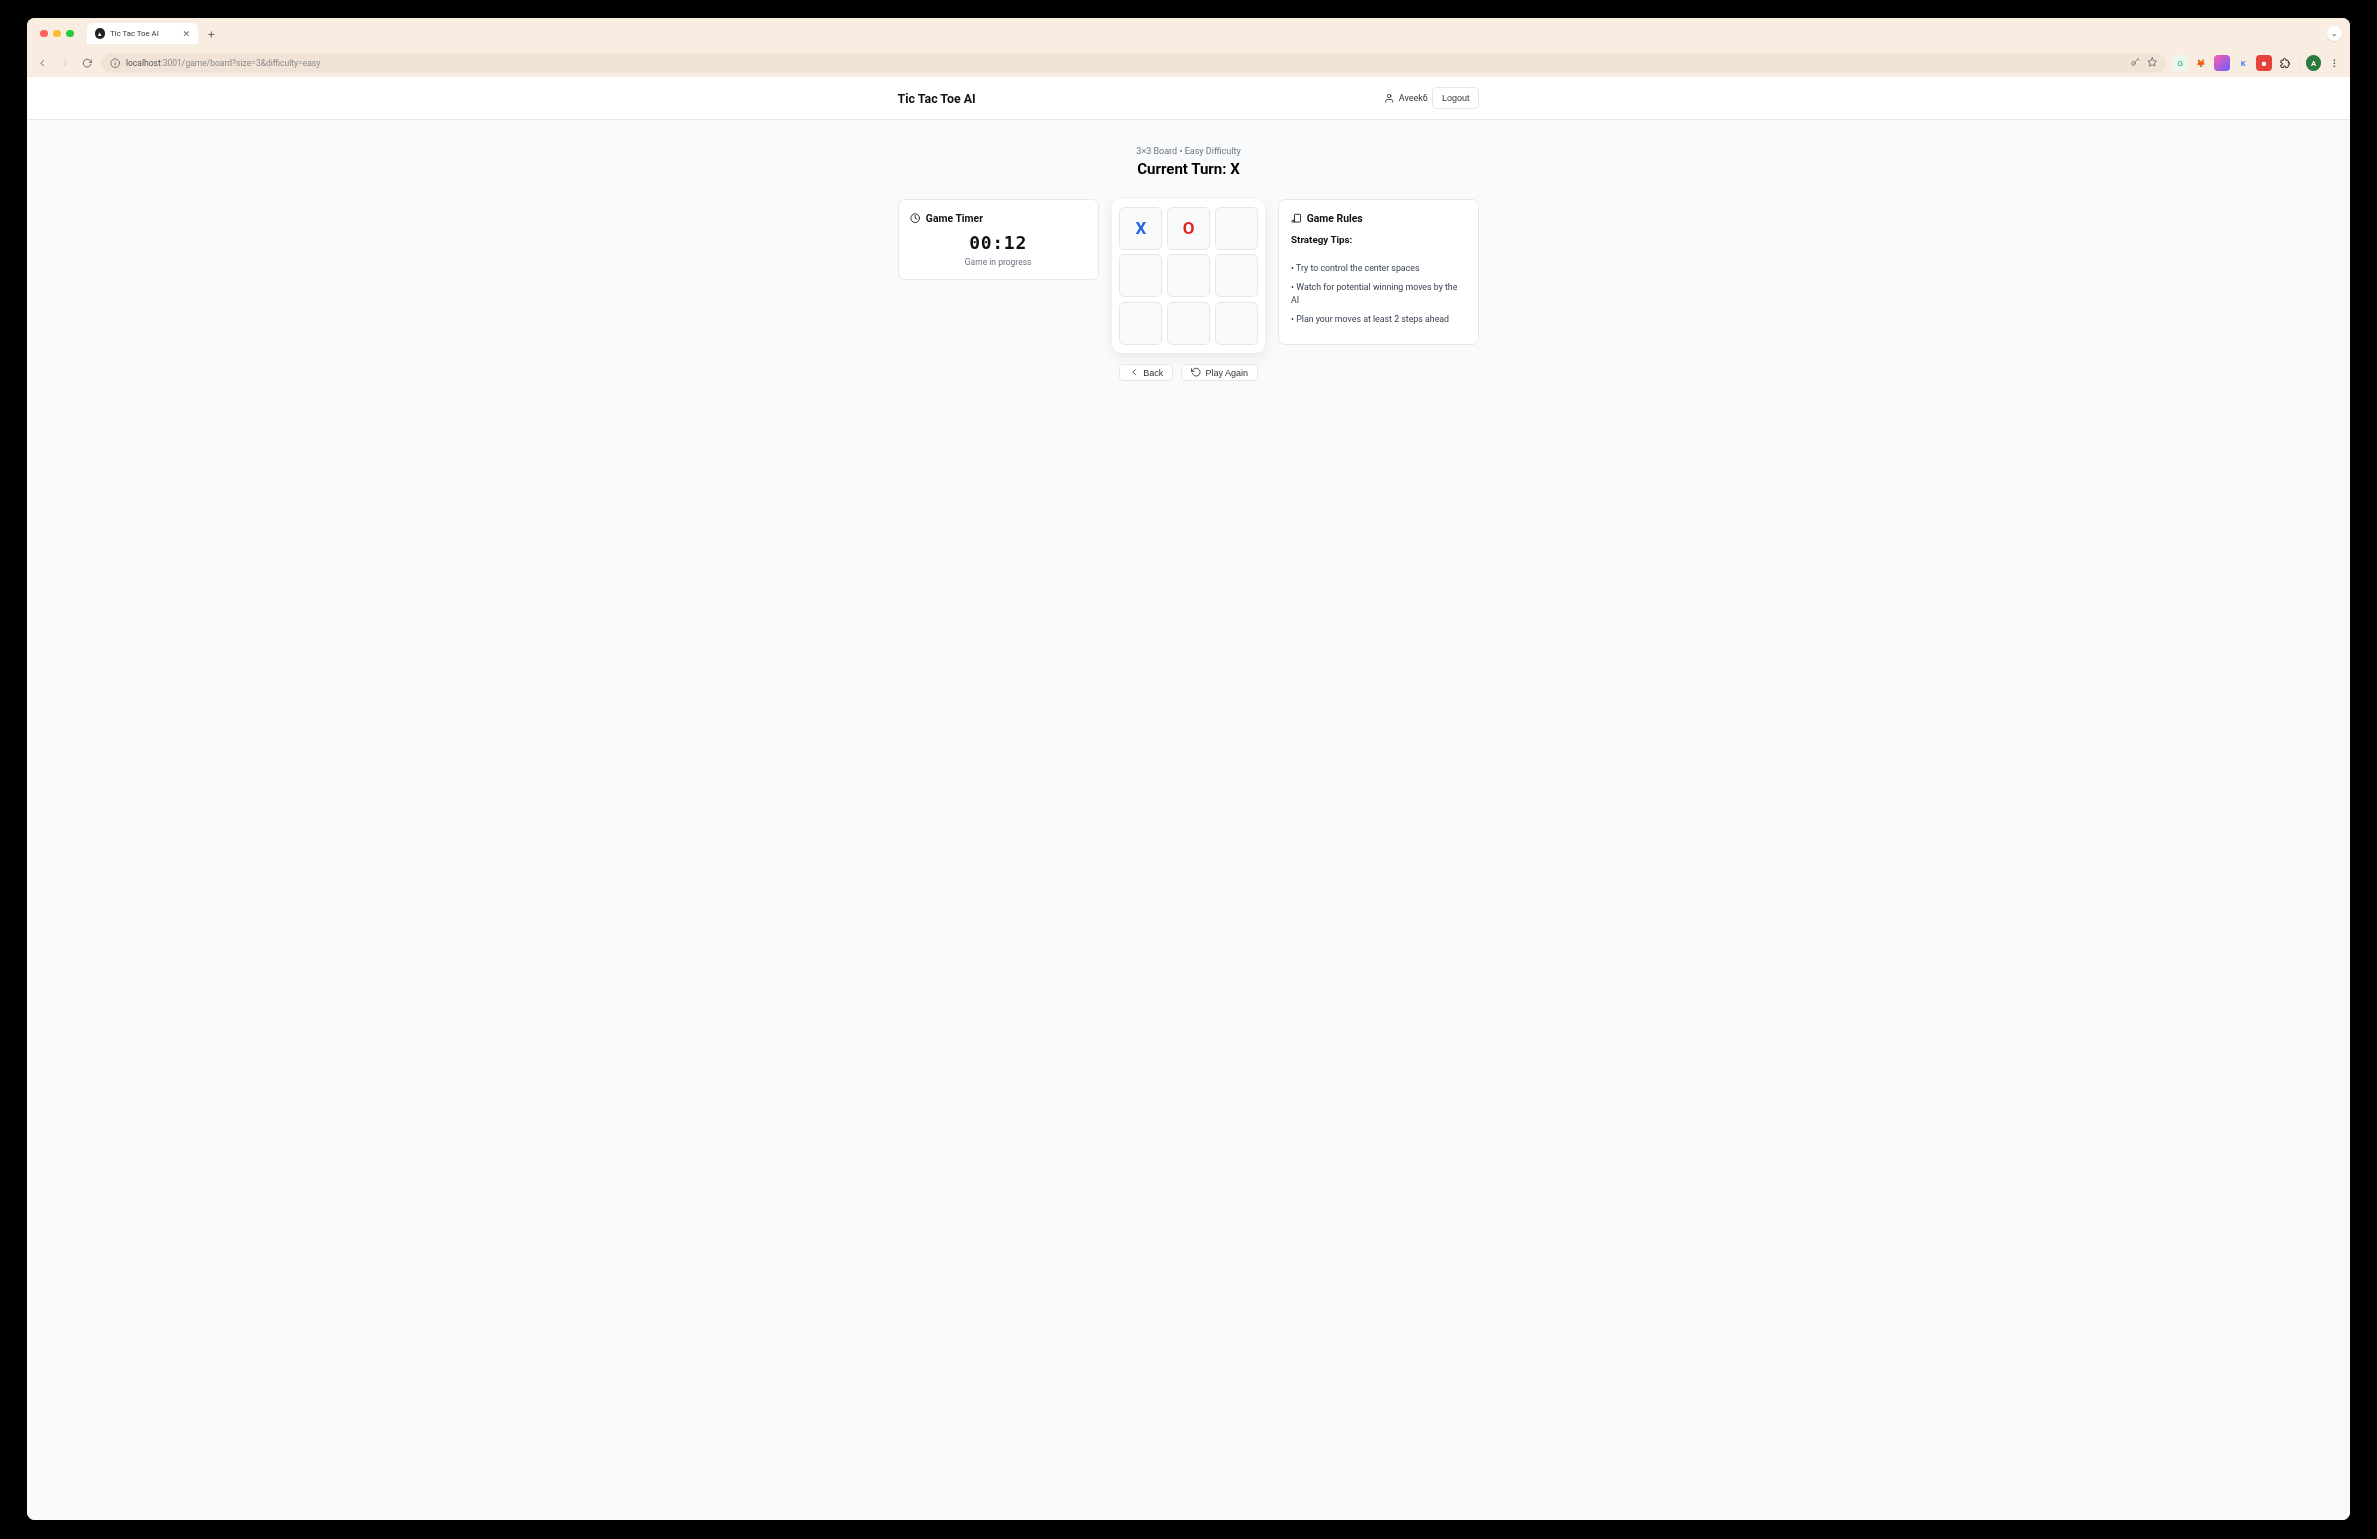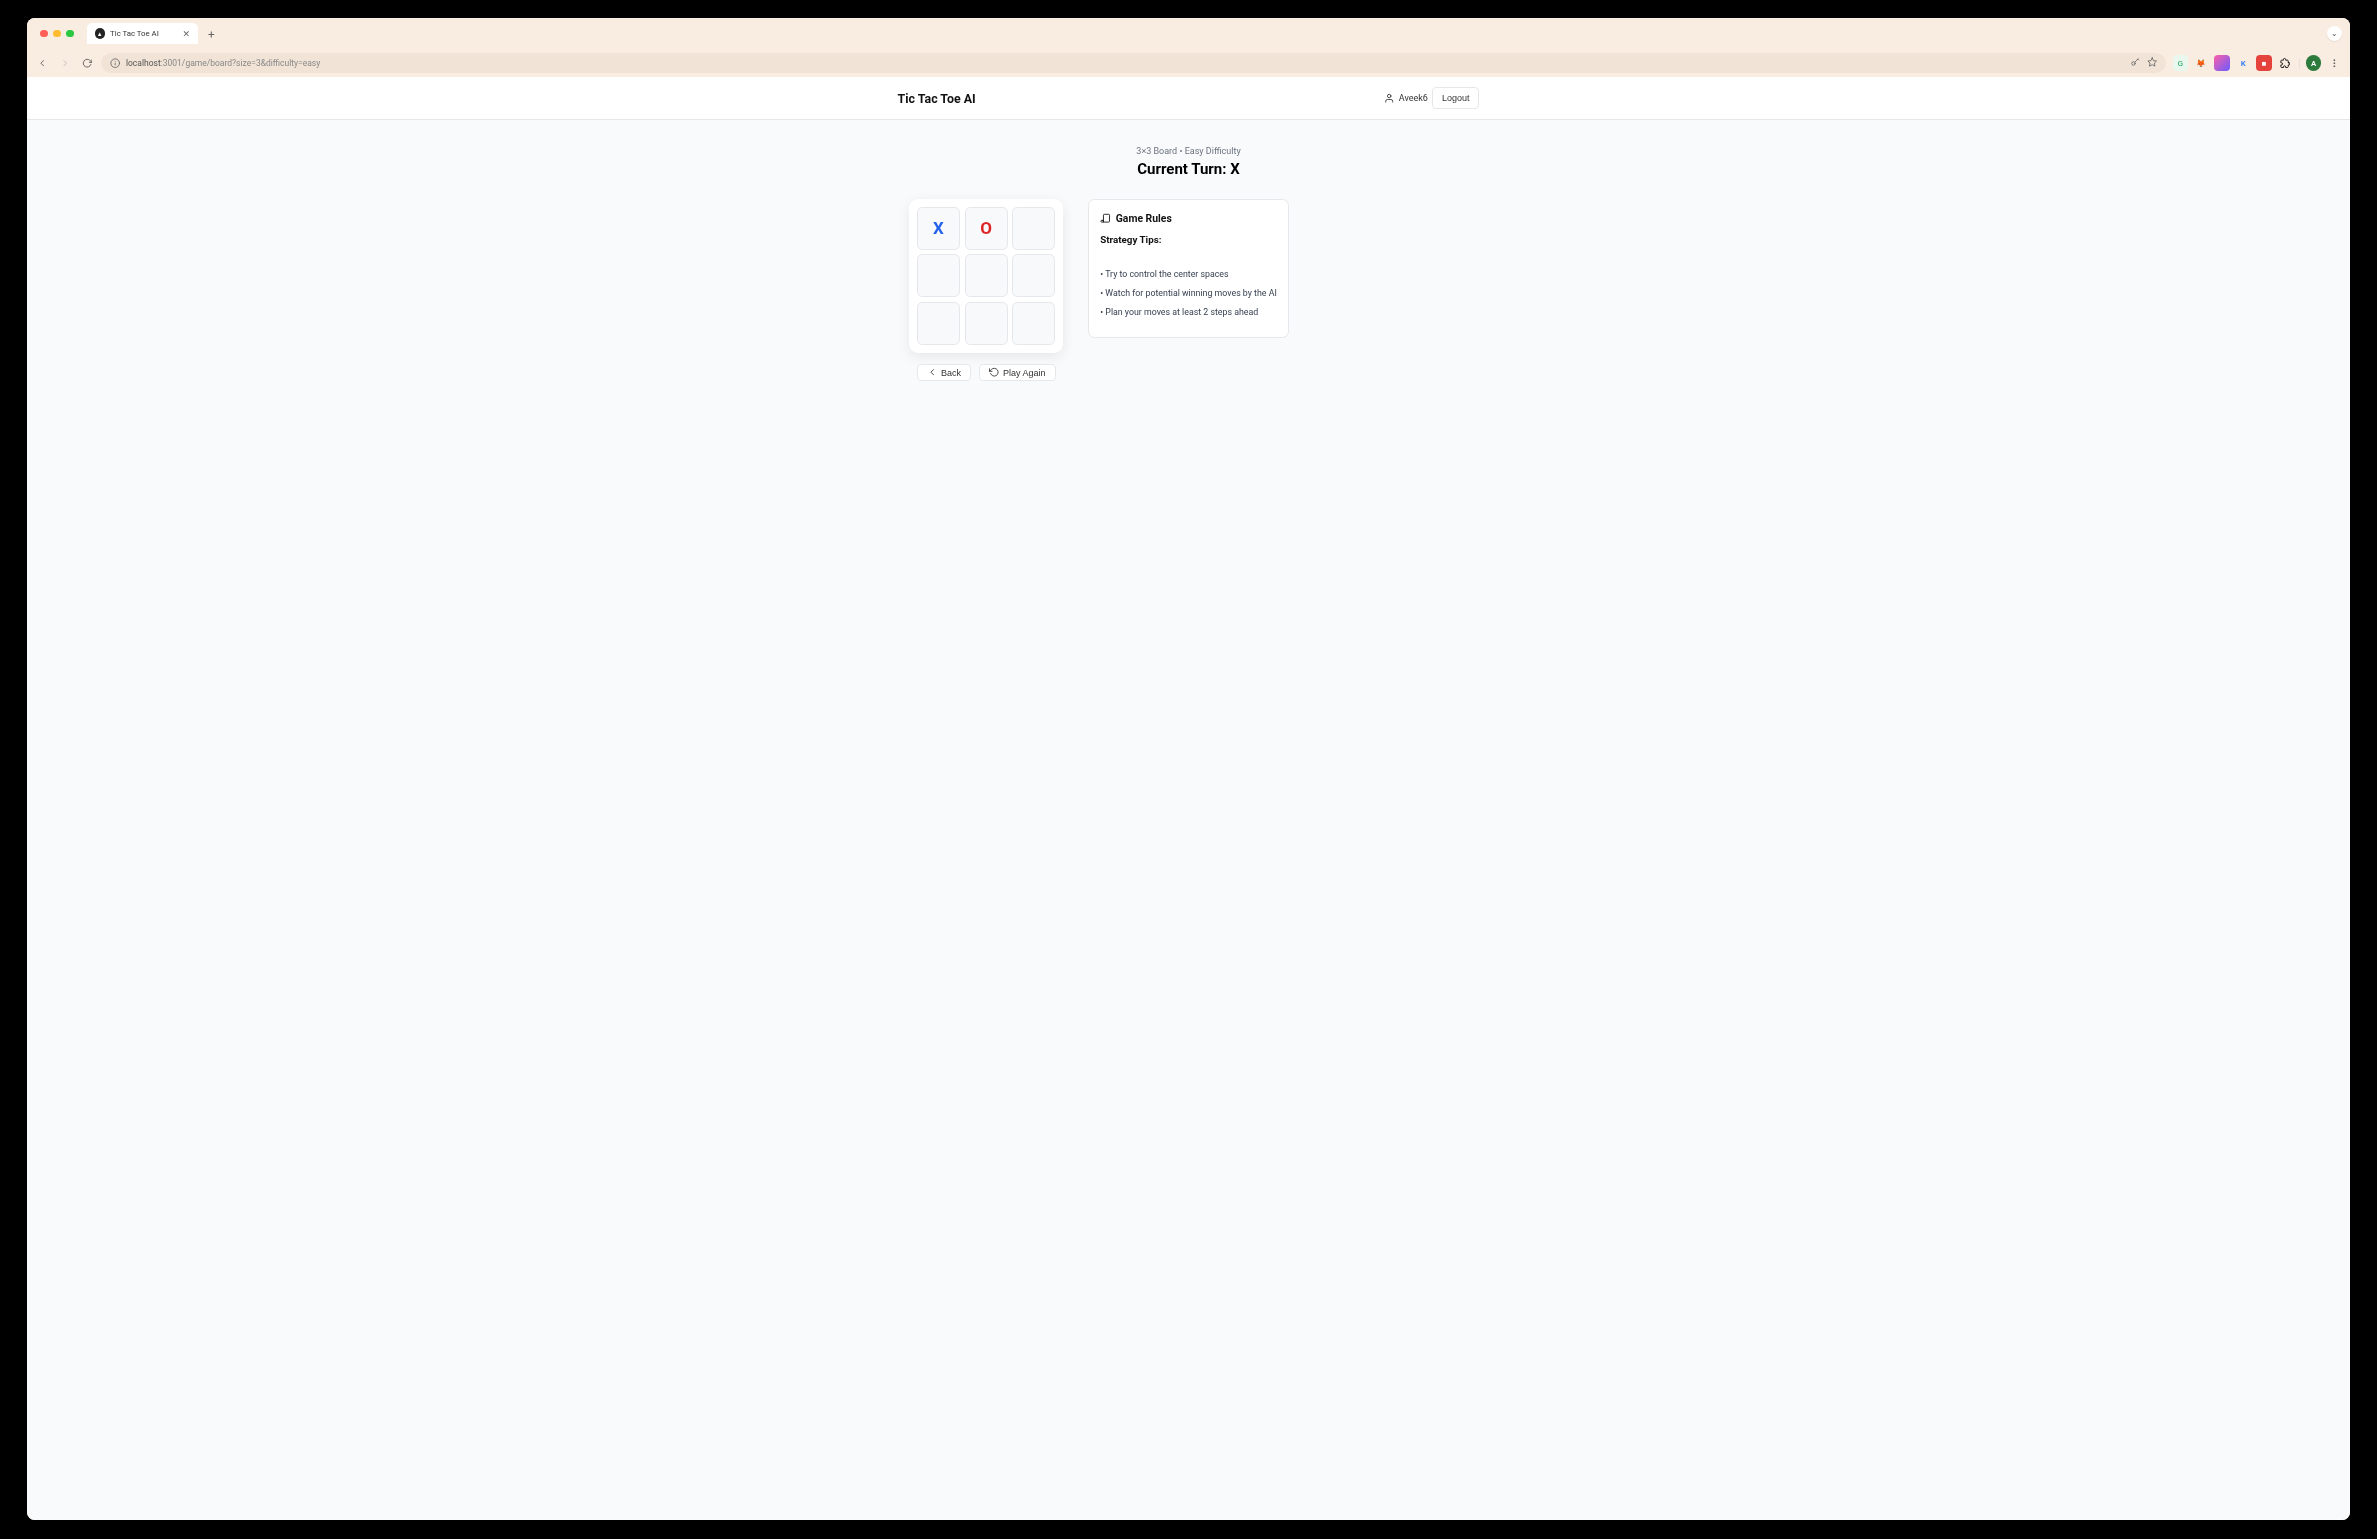--- a/index.html
+++ b/index.html
@@ -176,21 +176,21 @@
     .cell.o { color: #dc2626; }
     
     .board-actions { display: flex; gap: 7.8px; }
     .action-btn {
       background: #fff; border: 0.7px solid #e5e7eb; border-radius: 4.6px;
       padding: 2px 9px; font-size: 9px; cursor: pointer; color: #333;
       display: flex; align-items: center; gap: 3.9px;
     }
     
     .rules-list p, .tips-list p { font-size: 8.8px; color: #374151; margin-bottom: 6.5px; line-height: 1.45; }
-    .tips-title { font-size: 9.8px; font-weight: 700; color: #111; margin: 9px 0 23px; }
+    .tips-title { font-size: 9.8px; font-weight: 700; color: #111; margin: 9px 0 17px; }
     
     svg.ico { width: 10.4px; height: 10.4px; stroke: currentColor; stroke-width: 2; fill: none; stroke-linecap: round; stroke-linejoin: round; }
   </style>
 </head>
 <body>
 
 <div class="browser-window">
 
   <div class="titlebar">
     <div class="traffic-lights">
@@ -291,20 +291,31 @@
     </div>
 
     <div class="game-area">
       <div class="game-meta">3×3 Board • Easy Difficulty</div>
       <div class="turn-title">
         <span>Current Turn: </span><span>X</span>
       </div>
 
       <div class="game-row">
 
+        <div class="card" style="align-self:start;">
+          <div class="card-title">
+            <svg class="ico" viewBox="0 0 24 24">
+                <circle cx="12" cy="12" r="10"></circle>
+                <polyline points="12 6 12 12 16 14"></polyline>
+              </svg>
+            <span>Game Timer</span>
+          </div>
+          <div class="timer-val">00:12</div>
+          <div class="timer-sub">Game in progress</div>
+        </div>
 
         <div class="board-wrap">
           <div class="board">
             <div class="cell x">X</div>
             <div class="cell o">O</div>
             <div class="cell"></div>
             <div class="cell"></div>
             <div class="cell"></div>
             <div class="cell"></div>
             <div class="cell"></div>

